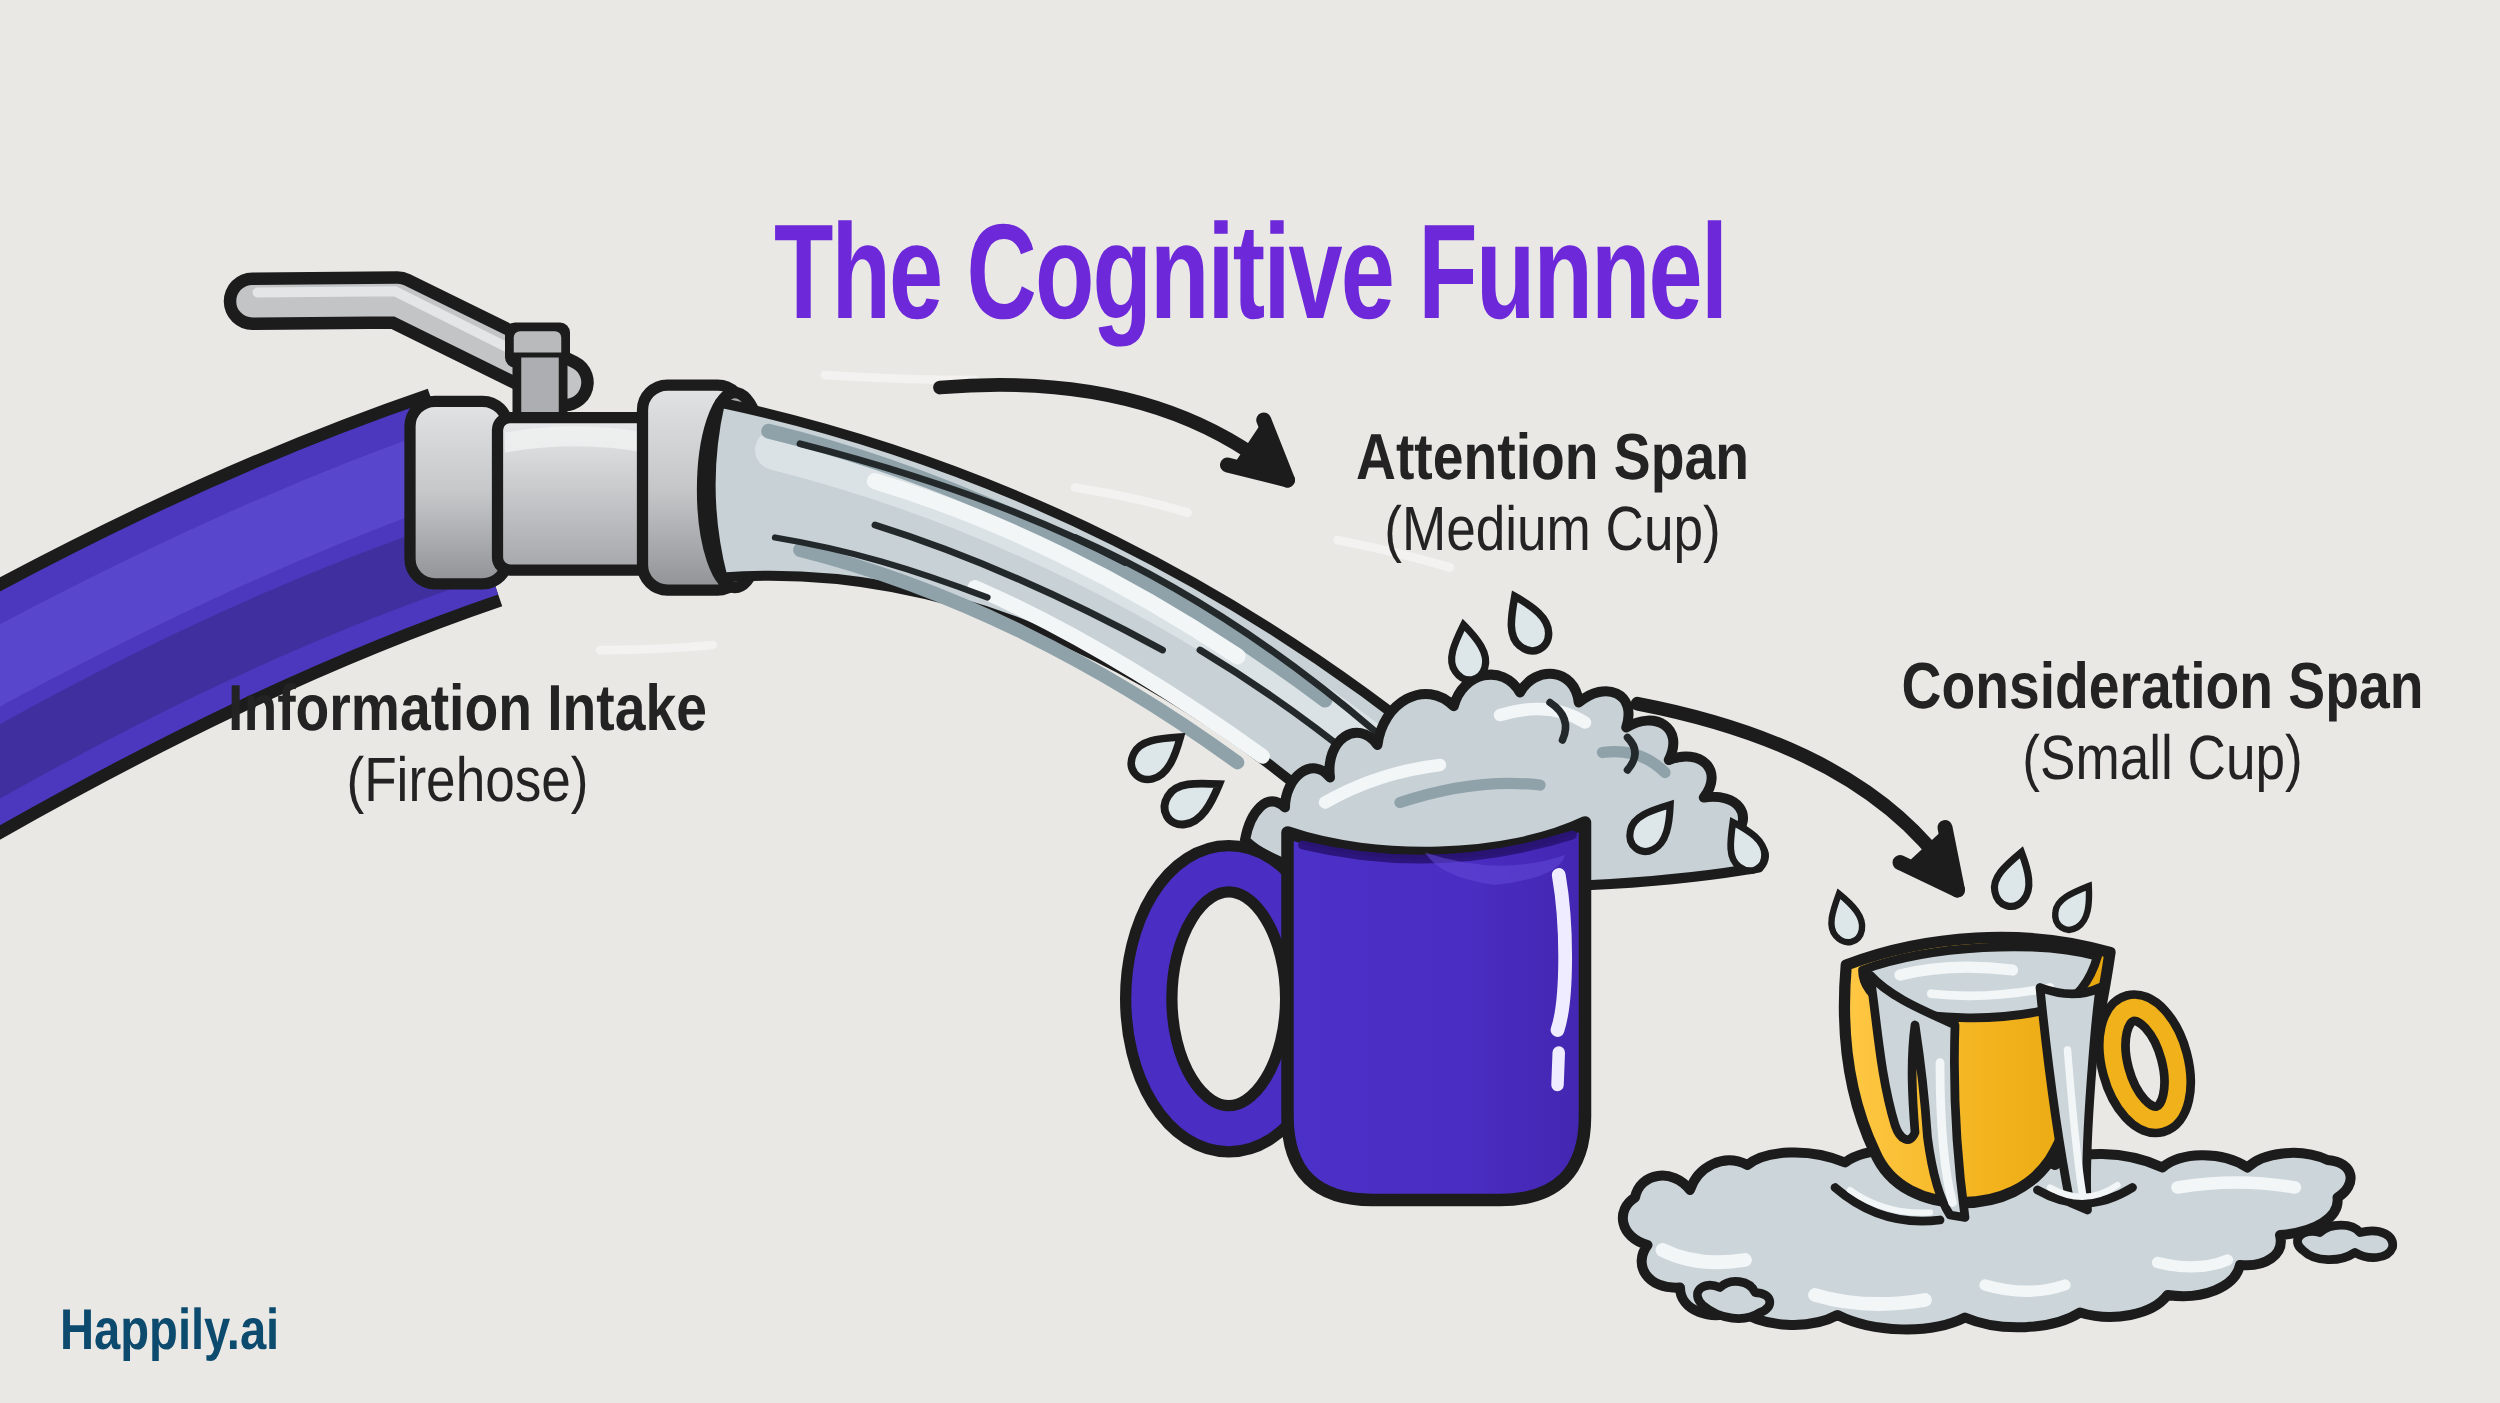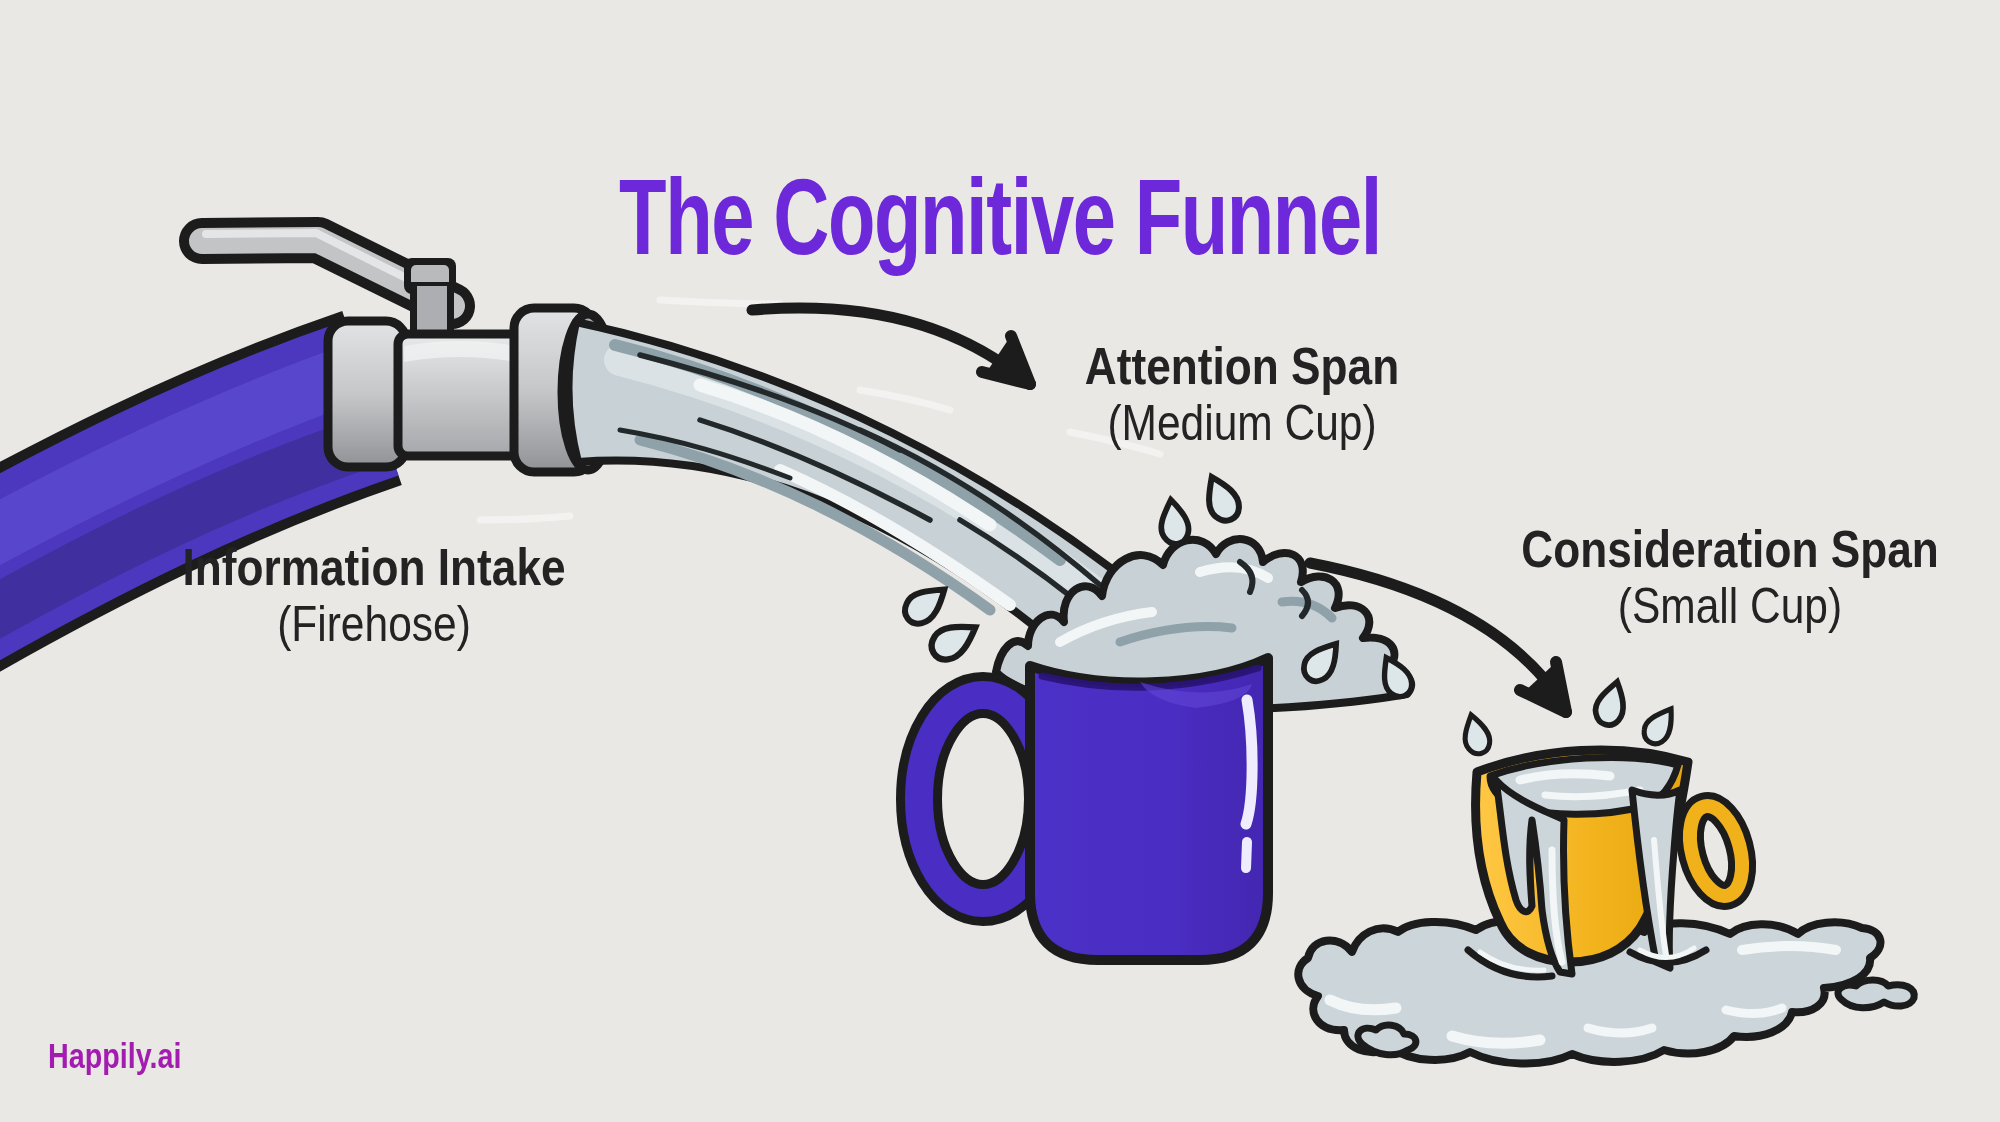--- a/index.html
+++ b/index.html
@@ -13,21 +13,21 @@
     font-size:108px;font-weight:700;letter-spacing:-2px;color:#6d28d9;white-space:nowrap;
   }
   .title .tx{display:inline-block;transform:scaleX(.72);transform-origin:50% 50%;}
   .lbl{position:absolute;text-align:center;line-height:1.12;white-space:nowrap;}
   .lbl .wrap{display:block;transform:scaleX(.85);transform-origin:50% 50%;}
   .lbl .l1{font-size:52px;font-weight:700;}
   .lbl .l2{font-size:50px;font-weight:400;}
   .lbl-attention{left:992px;top:306px;width:500px;margin-top:31px;}
   .lbl-consideration{left:1470px;top:494px;width:520px;margin-top:26px;}
   .lbl-intake{left:114px;top:538px;width:520px;}
-  .watermark{position:absolute;left:48px;top:1036px;font-size:35px;font-weight:700;color:#a21caf;}
+  .watermark{position:absolute;left:48px;top:1036px;font-size:46px;font-weight:700;color:#0c4a6e;}
   .watermark .tx{display:inline-block;transform:scaleX(.82);transform-origin:0 50%;}
   
   .ol{stroke:#1C1C1C;stroke-linejoin:round;}
   .drop{fill:#DDE6E9;stroke:#1C1C1C;stroke-width:6;}
   .wline{stroke:#F2F6F7;stroke-linecap:round;fill:none;}
   .gline{stroke:#8FA2AA;stroke-linecap:round;fill:none;}
   .dline{stroke:#23282A;stroke-linecap:round;fill:none;}
   .speed{stroke:#FFFFFF;stroke-width:7;stroke-linecap:round;opacity:.45;fill:none;}
 </style>
 </head>

